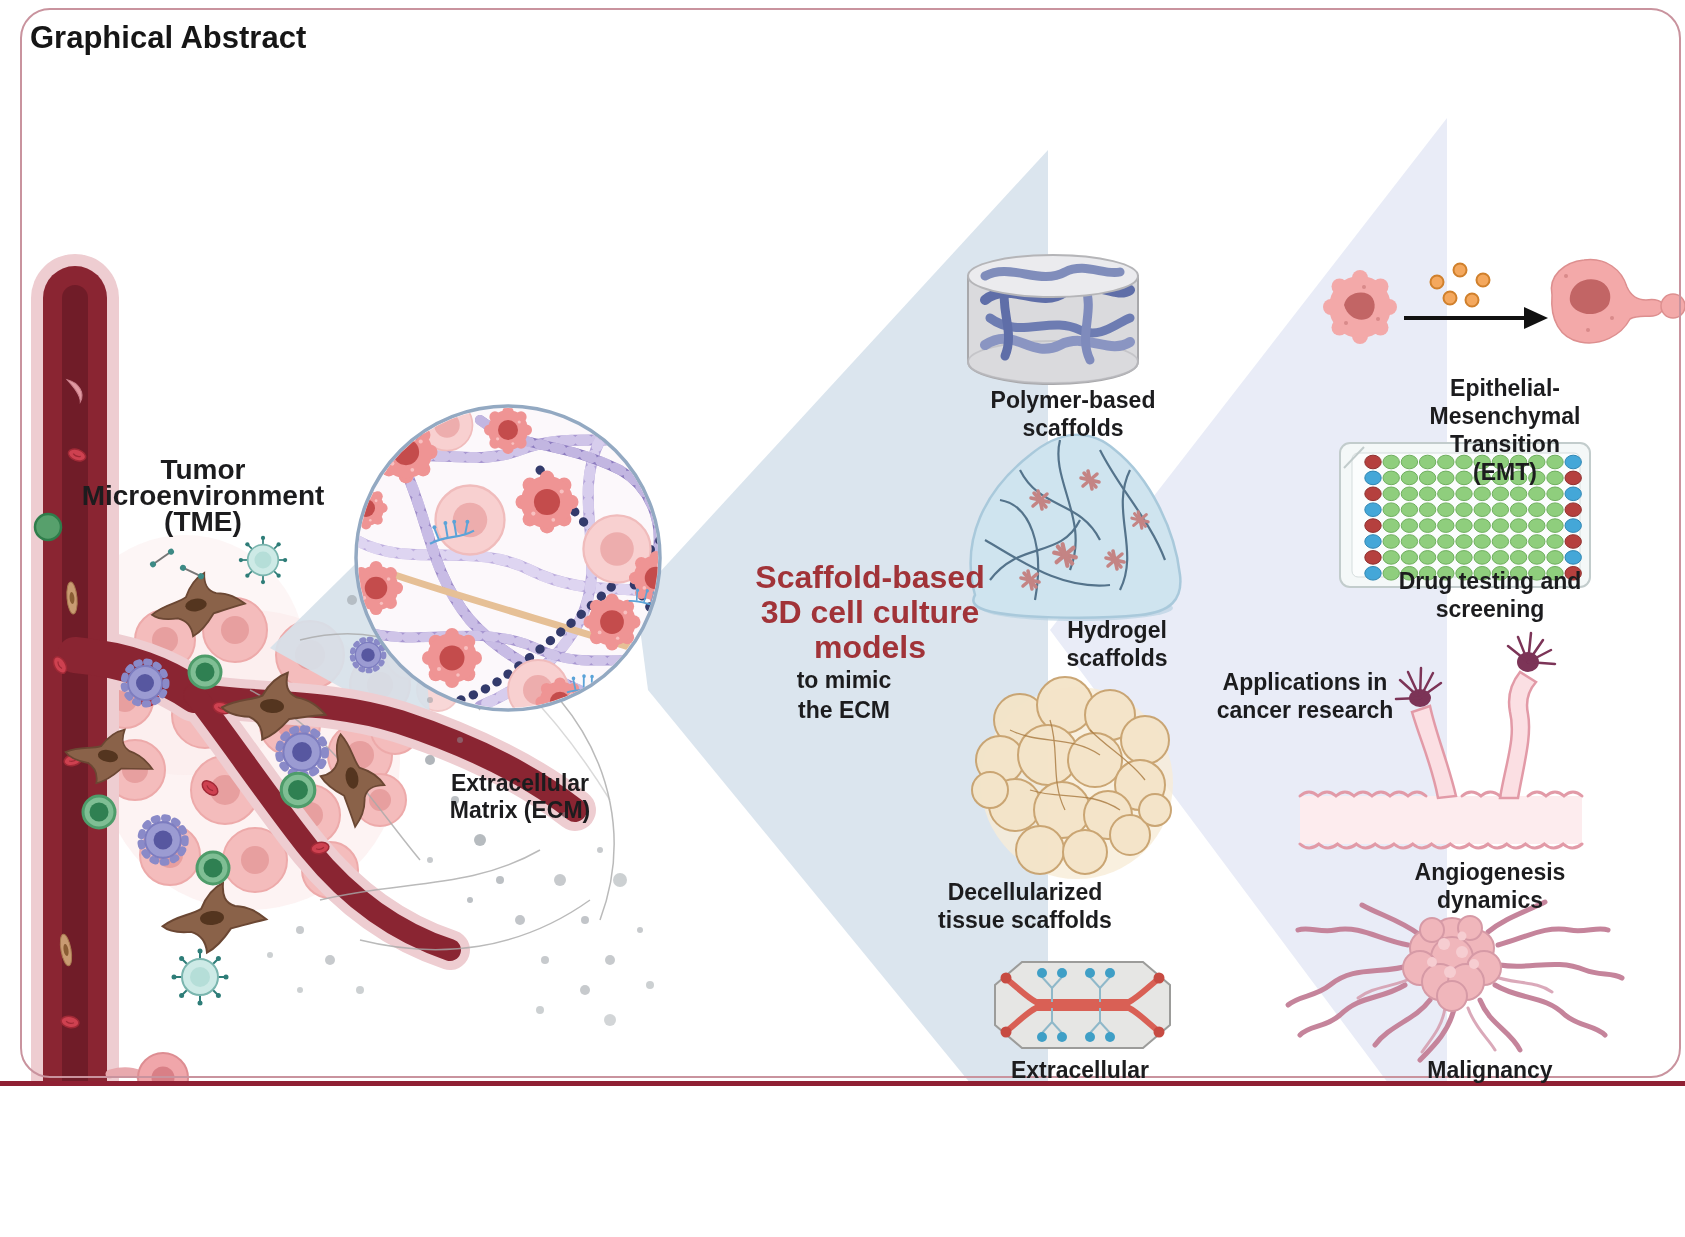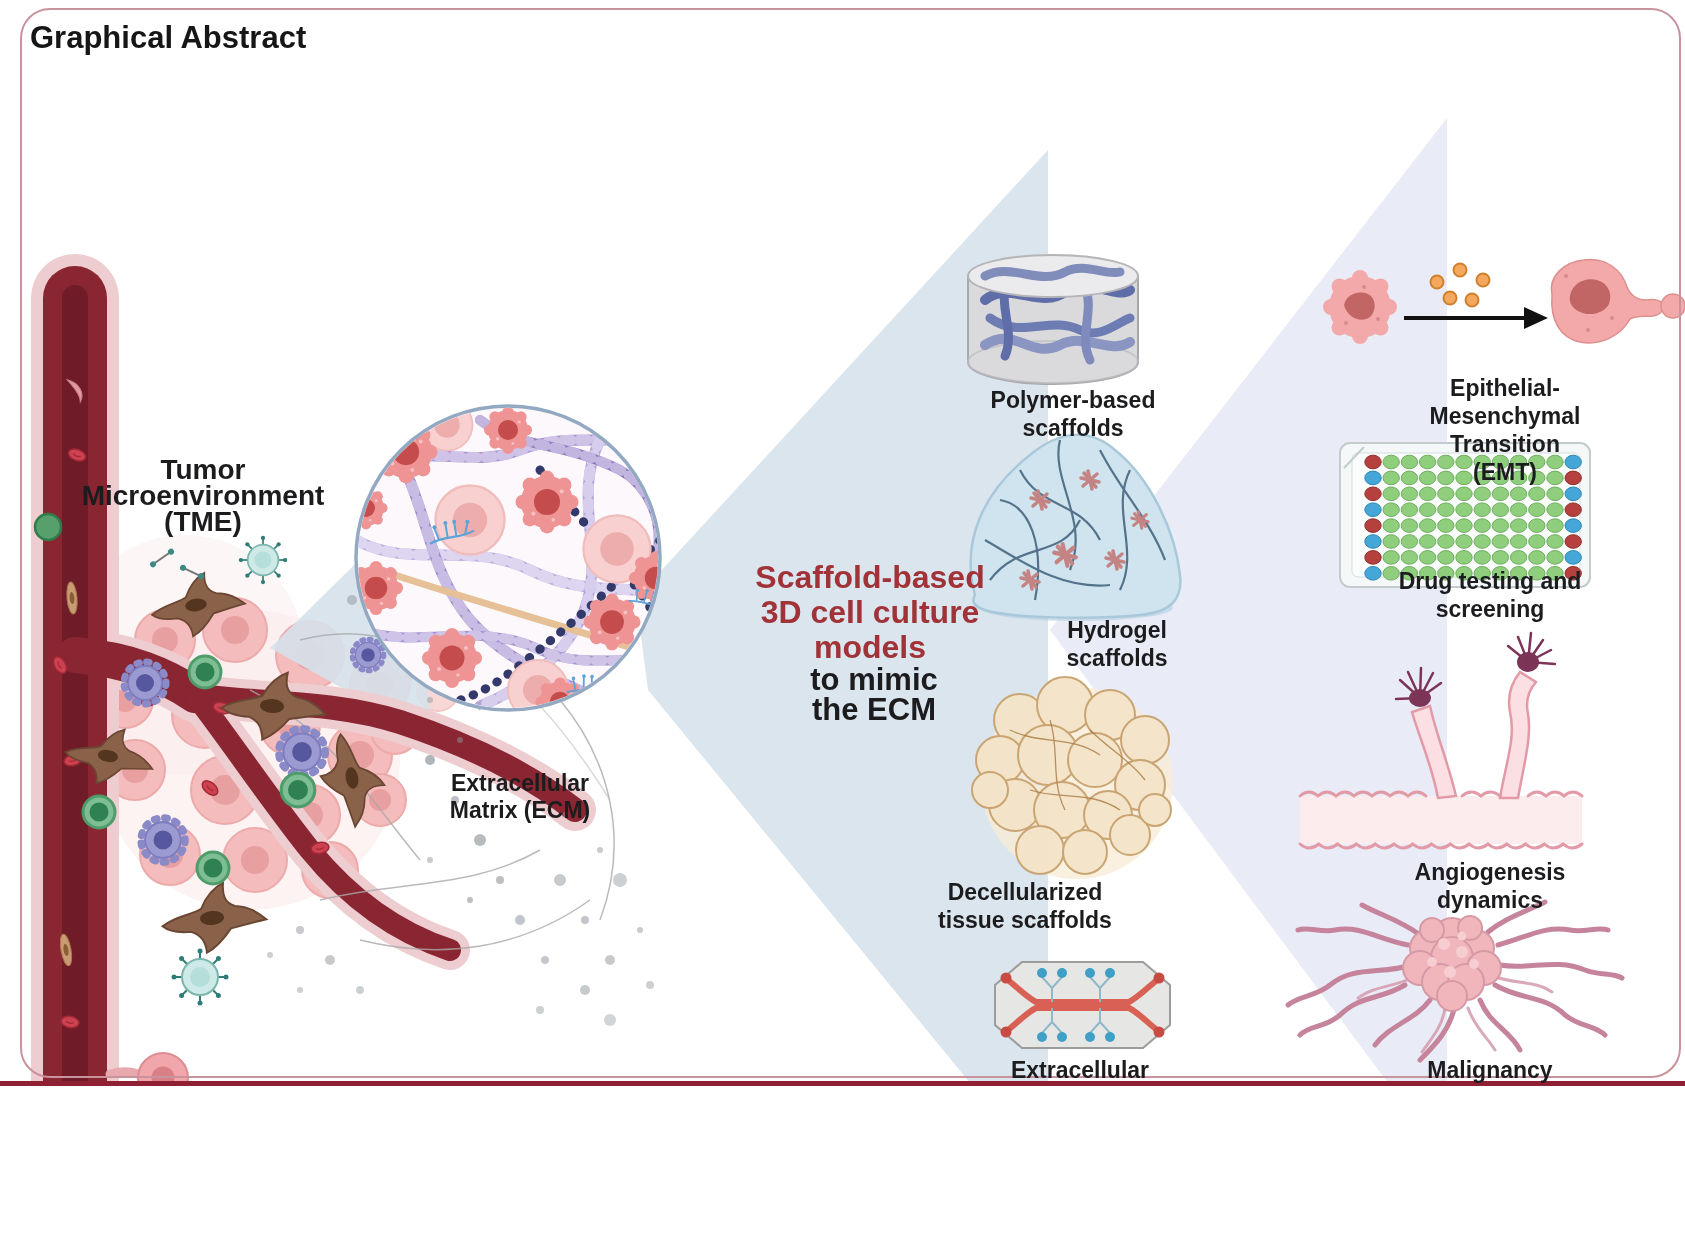--- a/index.html
+++ b/index.html
@@ -8,21 +8,21 @@
   .frame{position:absolute;top:8px;left:20px;right:4px;bottom:8px;border:2px solid #c9939e;
          border-radius:30px;pointer-events:none;}
   .bottom-rule{position:absolute;left:0;right:0;bottom:0;height:5px;background:#8f2033;}
   .art{position:absolute;top:0;left:0;width:1685px;height:1237px;}
   .title{position:absolute;left:30px;top:20px;font-size:31px;font-weight:700;color:#161616;}
   .lbl{position:absolute;transform:translateX(-50%);text-align:center;white-space:pre-line;
        color:#1c1c1e;font-weight:700;font-size:23px;line-height:28px;}
   .lbl-tme{left:203px;top:457px;font-size:28px;line-height:26px;}
   .lbl-ecm{left:520px;top:770px;line-height:27px;}
   .lbl-red{left:870px;top:560px;color:#a13338;font-weight:700;font-size:32px;line-height:35px;}
-  .lbl-sub{left:874px;top:665px;font-size:31px;line-height:30px;}
+  .lbl-sub{left:844px;top:665px;font-size:23px;line-height:30px;}
   .lbl-polymer{left:1073px;top:386px;}
   .lbl-hydrogel{left:1073px;top:616px;margin-left:44px;}
   .lbl-decell{left:1025px;top:878px;}
   .lbl-micro{left:1080px;top:1056px;}
   .lbl-apps{left:1305px;top:668px;}
   .lbl-emt{left:1490px;top:374px;margin-left:15px;}
   .lbl-drug{left:1490px;top:567px;}
   .lbl-angio{left:1490px;top:858px;}
   .lbl-malig{left:1490px;top:1056px;}
 </style>
@@ -666,20 +666,22 @@
 the ECM</div>
 
 <div class="lbl lbl-polymer">Polymer-based
 scaffolds</div>
 <div class="lbl lbl-hydrogel">Hydrogel
 scaffolds</div>
 <div class="lbl lbl-decell">Decellularized
 tissue scaffolds</div>
 <div class="lbl lbl-micro">Extracellular</div>
 
+<div class="lbl lbl-apps">Applications in
+cancer research</div>
 <div class="lbl lbl-emt">Epithelial-Mesenchymal
 Transition (EMT)</div>
 <div class="lbl lbl-drug">Drug testing and
 screening</div>
 <div class="lbl lbl-angio">Angiogenesis
 dynamics</div>
 <div class="lbl lbl-malig">Malignancy
 scaffolds</div>
 
 </div>

